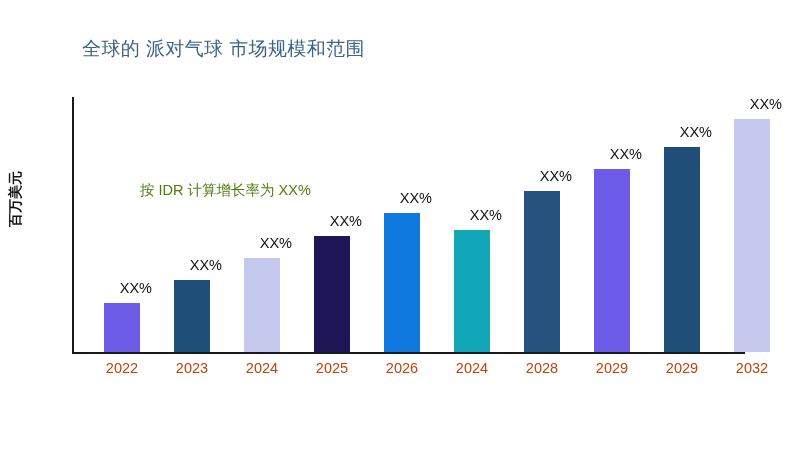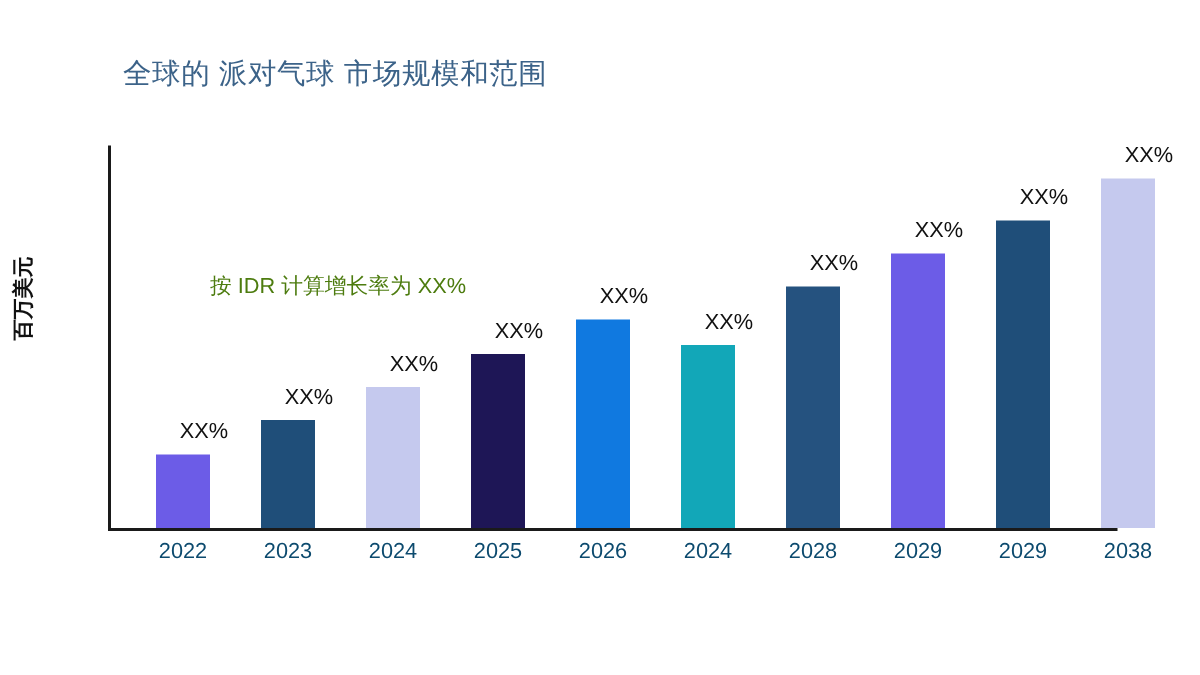--- a/index.html
+++ b/index.html
@@ -96,21 +96,21 @@
     font-size: 14.5px;
     color: #111111;
     white-space: nowrap;
   }
   .x-tick {
     position: absolute;
     top: 360px;
     width: 70px;
     text-align: center;
     font-size: 14.5px;
-    color: #0c4a6e;
+    color: #c2410c;
   }
 
   
   #source-note {
     position: absolute;
     left: 0;
     top: 385px;
     width: 800px;
     text-align: center;
     font-size: 12.5px;
@@ -154,17 +154,17 @@
       <div class="bar-value" style="left: 512px; top: 168px;">XX%</div>
       <div class="x-tick" style="left: 507px;">2028</div>
       <div class="bar" style="left: 594px; height: 183px; background: rgb(108, 92, 231);"></div>
       <div class="bar-value" style="left: 582px; top: 146px;">XX%</div>
       <div class="x-tick" style="left: 577px;">2029</div>
       <div class="bar" style="left: 664px; height: 205px; background: rgb(31, 78, 121);"></div>
       <div class="bar-value" style="left: 652px; top: 124px;">XX%</div>
       <div class="x-tick" style="left: 647px;">2029</div>
       <div class="bar" style="left: 734px; height: 233px; background: rgb(197, 201, 238);"></div>
       <div class="bar-value" style="left: 722px; top: 96px;">XX%</div>
-      <div class="x-tick" style="left: 717px;">2038</div>
+      <div class="x-tick" style="left: 717px;">2032</div>
     </div>
 
 
 </div>
 
 </body></html>

